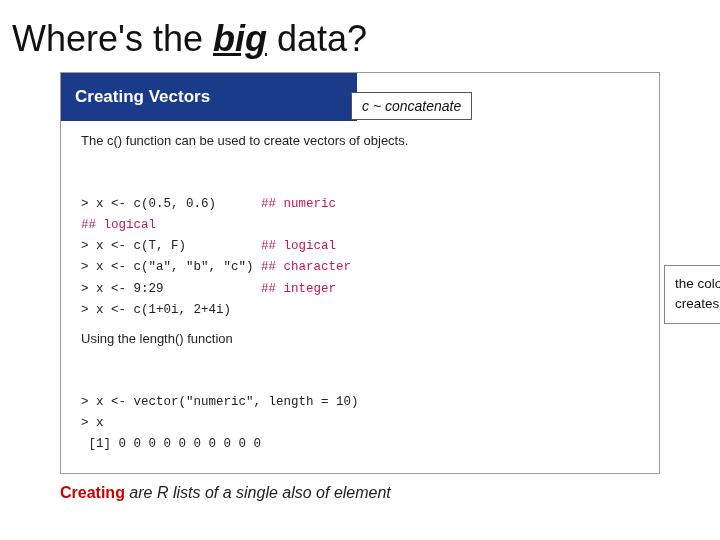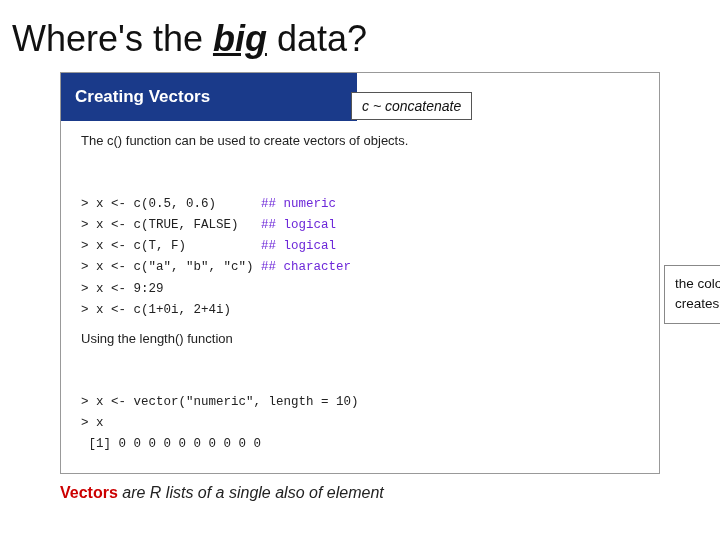--- a/index.html
+++ b/index.html
@@ -79,21 +79,21 @@
       display: flex;
       align-items: baseline;
     }
 
     .code-prompt {
       color: #222;
       min-width: 180px;
     }
 
     .code-comment {
-      color: #6d28d9;
+      color: #be185d;
     }
 
     .section-label {
       font-family: Arial, sans-serif;
       font-size: 13px;
       margin: 6px 0 4px 0;
     }
 
     .colon-note {
       position: absolute;
@@ -142,33 +142,33 @@
     <div class="description">
       <span>The c() function can be used to create vectors of objects.</span>
     </div>
 
     <div class="code-block">
       <div class="code-line">
         <span class="code-prompt">&gt; x &lt;- c(0.5, 0.6)</span>
         <span class="code-comment">## numeric</span>
       </div>
       <div class="code-line">
-        <span class="code-prompt">&gt; x &lt;- c(TRUE, FALSE)</span>
         <span class="code-comment">## logical</span>
       </div>
       <div class="code-line">
         <span class="code-prompt">&gt; x &lt;- c(T, F)</span>
         <span class="code-comment">## logical</span>
       </div>
       <div class="code-line">
         <span class="code-prompt">&gt; x &lt;- c("a", "b", "c")</span>
         <span class="code-comment">## character</span>
       </div>
       <div class="code-line">
         <span class="code-prompt">&gt; x &lt;- 9:29</span>
+        <span class="code-comment">## integer</span>
       </div>
       <div class="code-line">
         <span class="code-prompt">&gt; x &lt;- c(1+0i, 2+4i)</span>
       </div>
     </div>
 
     <div class="section-label">
       <span>Using the length() function</span>
     </div>
 
@@ -184,14 +184,14 @@
       </div>
     </div>
   </div>
 
   <div class="colon-note">
     <span>the colon : also creates vectors</span>
   </div>
 </div>
 
 <div class="bottom-text">
-  <span class="vectors-word">Vectors</span><span> are R lists </span><em><span>of a single also of element</span></em>
+  <span class="vectors-word">Creating</span><span> are R lists </span><em><span>of a single also of element</span></em>
 </div>
 
 </body></html>

